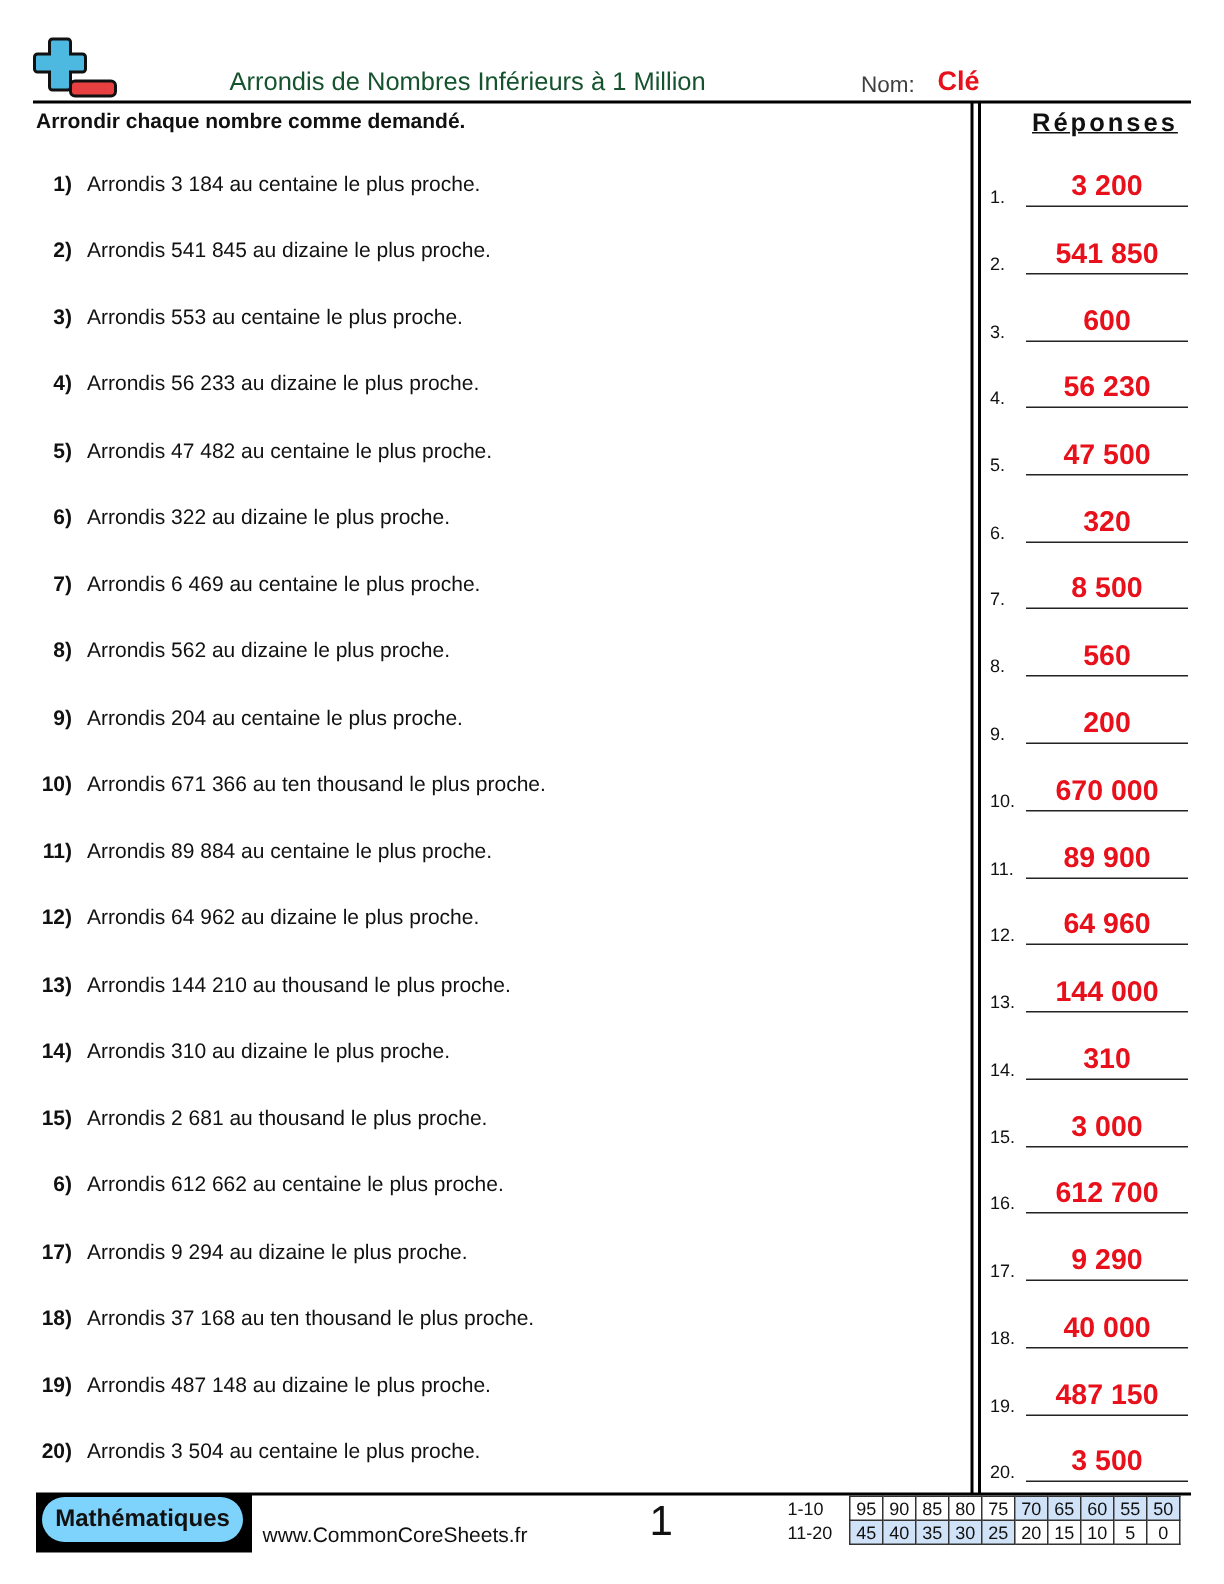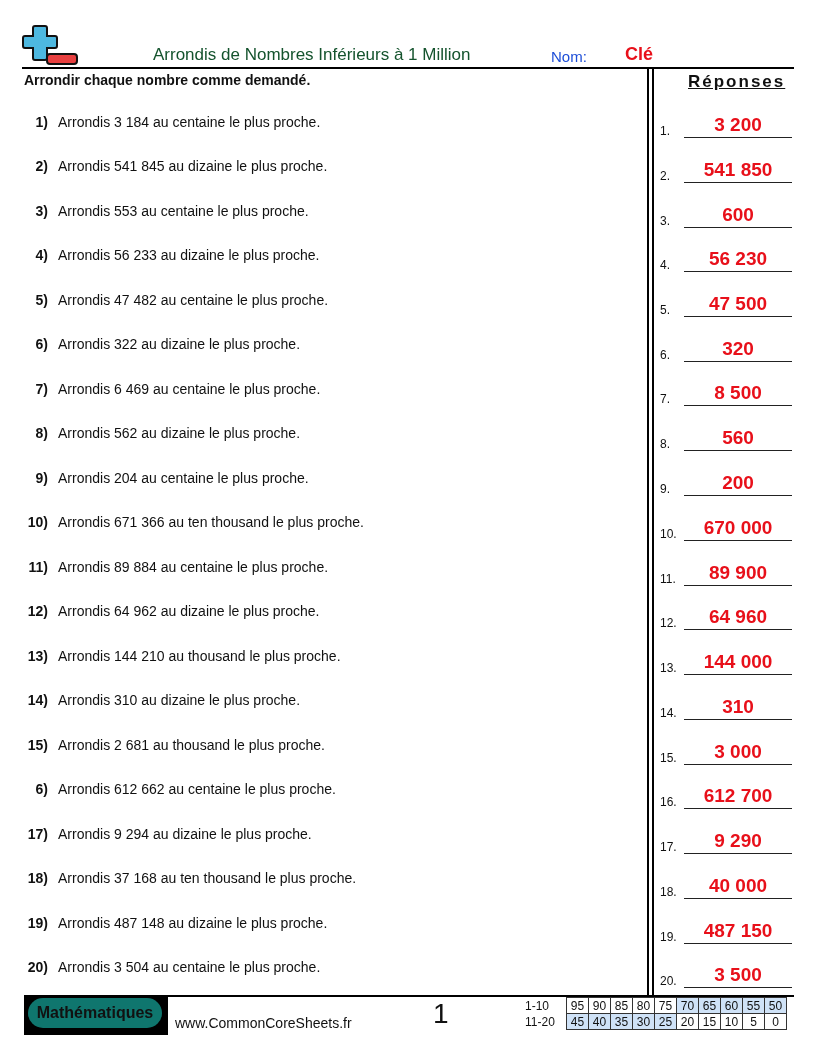--- a/index.html
+++ b/index.html
@@ -1,34 +1,34 @@
 <!DOCTYPE html>
 <html><head>
 <meta charset="utf-8">
 <style>
   html, body { margin:0; padding:0; background:#fff; }
   body { width:816px; height:1056px; position:relative; overflow:hidden; font-family:"Liberation Sans", sans-serif; color:#111; }
   .logo { position:absolute; left:22px; top:24px; width:58px; height:42px; }
   .title { position:absolute; left:153px; top:45px; font-size:17px; color:#14532d; white-space:nowrap; }
-  .nom-label { position:absolute; left:551px; top:48px; font-size:15px; color:#1d4ed8;text-align:right; }
+  .nom-label { position:absolute; left:574px; top:48px; font-size:15px; color:#404040;text-align:right; }
   .nom-value { position:absolute; left:625px; top:44px; font-size:18px; font-weight:bold; color:#e8101a; }
   .top-rule { position:absolute; left:22px; top:67px; width:772px; height:2px; background:#000; }
   .instructions { position:absolute; left:24px; top:72px; font-size:14px; font-weight:bold; }
   .divider { position:absolute; left:647px; top:68px; width:2px; height:928px; background:#000; }
   .divider2 { position:absolute; left:652px; top:68px; width:2px; height:928px; background:#000; }
   .answers-header { position:absolute; left:688px; top:72px; font-size:17px; font-weight:bold; letter-spacing:2px; text-decoration:underline; }
   .q { position:absolute; left:0; font-size:14px; white-space:nowrap;margin-top:12px; }
   .q .num { display:inline-block; width:48px; text-align:right; font-weight:bold; margin-right:10px; }
   .a { position:absolute; left:660px; width:140px; height:30px; }
   .a .anum { position:absolute; left:0; bottom:0; font-size:12px; }
   .a .line { position:absolute; left:24px; right:8px; bottom:0; height:1px; background:#222; }
   .a .val { position:absolute; left:24px; right:8px; bottom:2px; text-align:center; font-size:19px; font-weight:bold; color:#e8101a; }
   .bottom-rule { position:absolute; left:168px; top:995px; width:626px; height:2px; background:#000; }
   .brand-box { position:absolute; left:24px; top:995px; width:144px; height:40px; background:#000; }
-  .brand-pill { position:absolute; left:28px; top:998px; width:134px; height:30px; background:#0f766e; border-radius:16px; display:flex; align-items:center; justify-content:center; font-size:16px; font-weight:bold; }
+  .brand-pill { position:absolute; left:28px; top:998px; width:134px; height:30px; background:#7dd3fc; border-radius:16px; display:flex; align-items:center; justify-content:center; font-size:16px; font-weight:bold; }
   .site { position:absolute; left:175px; top:1015px; font-size:14px; }
   .page { position:absolute; left:433px; top:998px; font-size:28px; }
   .score { position:absolute; left:525px; top:997px; border-collapse:collapse; font-size:12px; }
   .score td { border:1px solid #333; padding:0; height:15px; width:21px; text-align:center; }
   .score td.lbl { border:none; width:38px; text-align:left; padding-right:3px; }
   .score td.hl { background:#cfe2f7; }
 </style>
 </head>
 <body>
 

